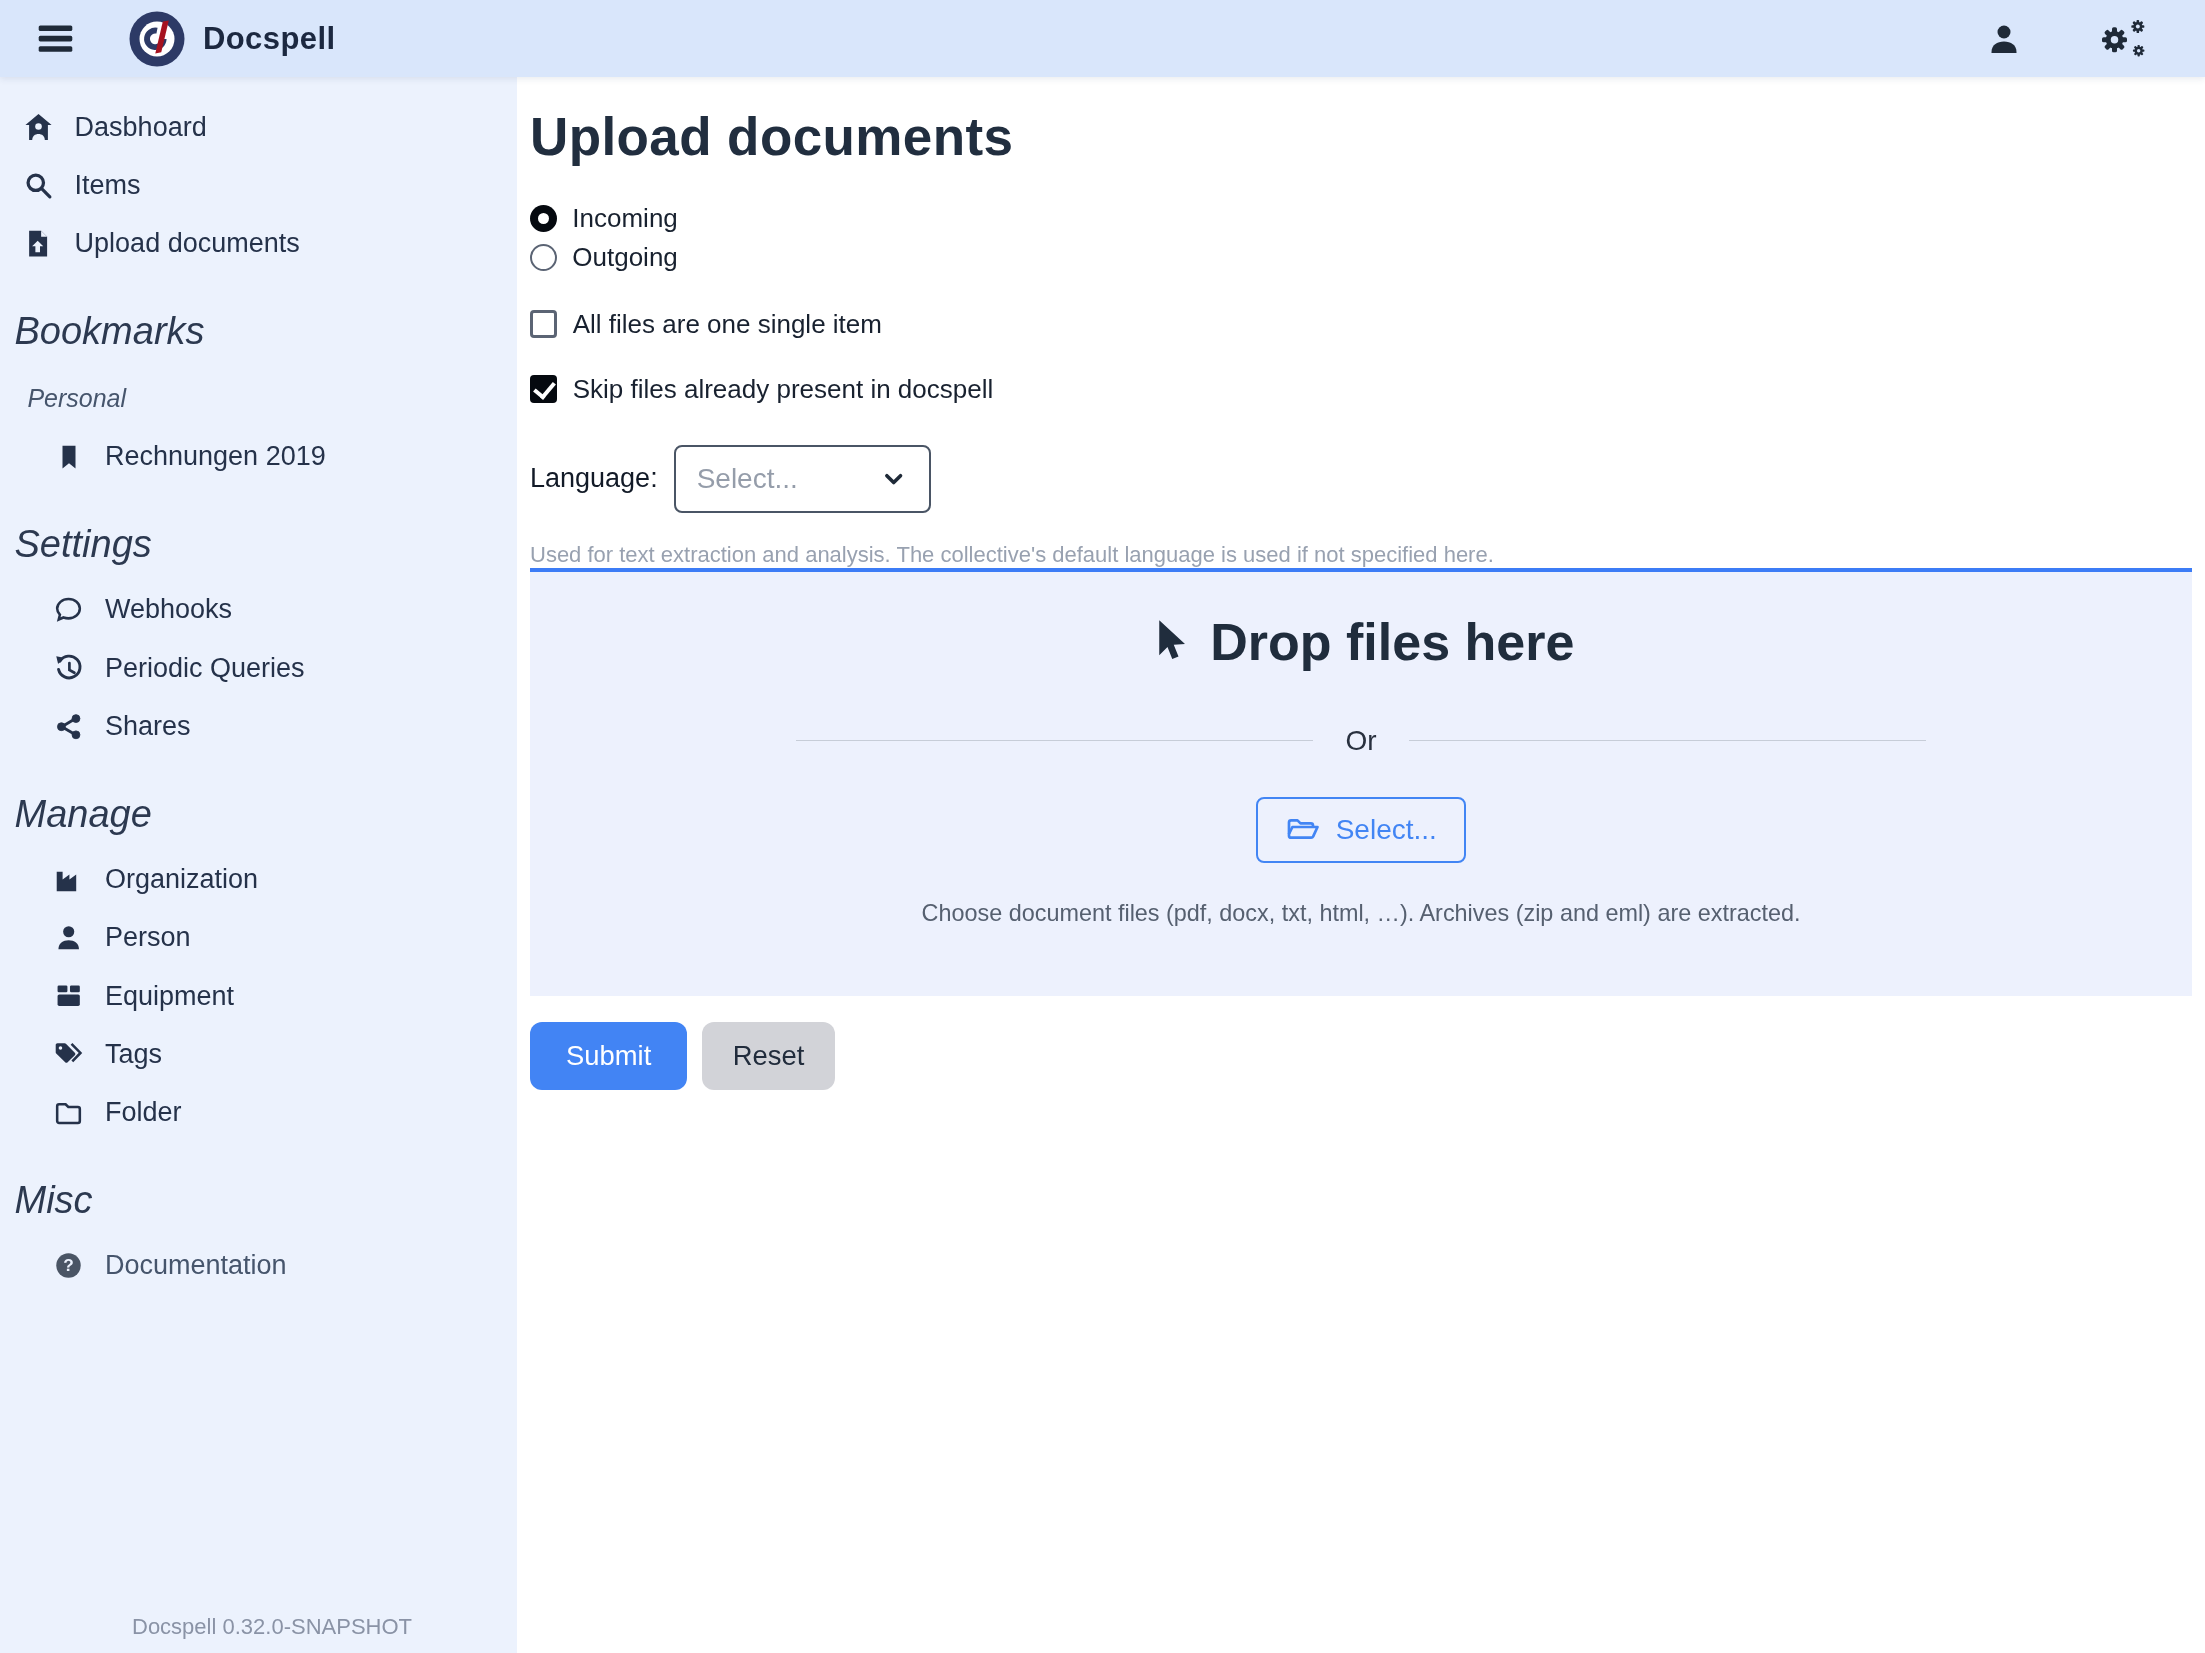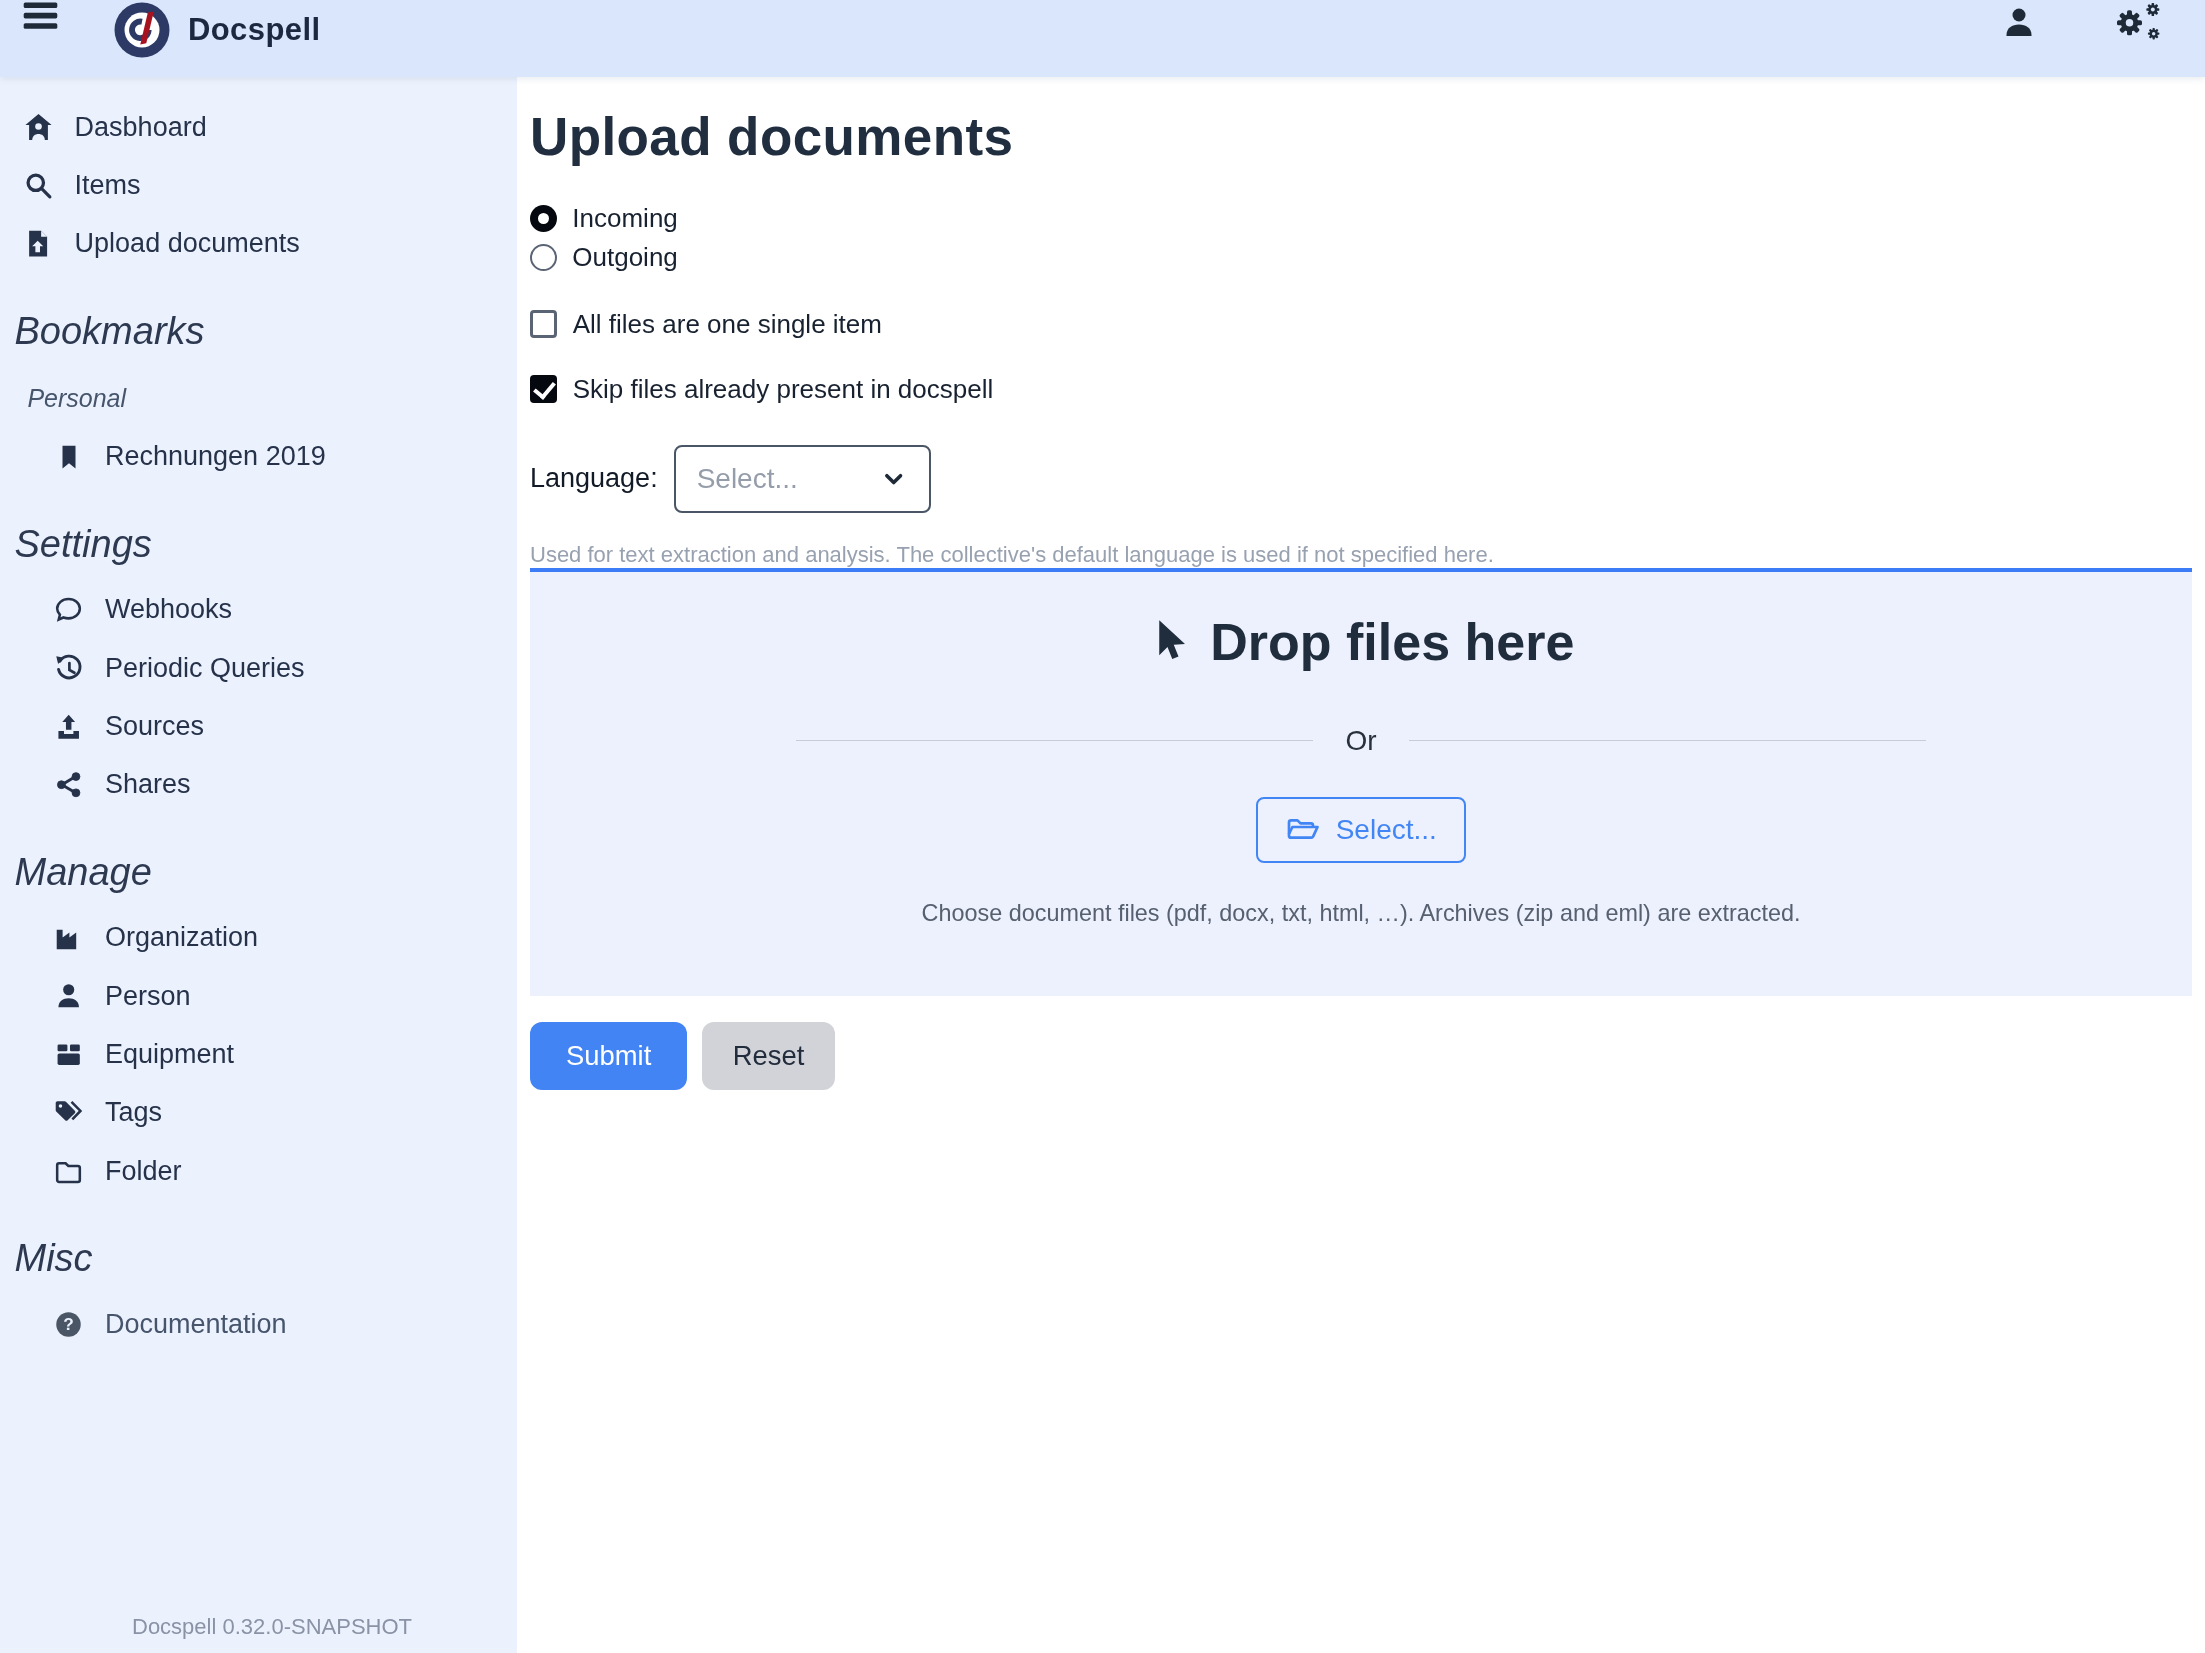--- a/index.html
+++ b/index.html
@@ -5,22 +5,22 @@
   * { margin:0; padding:0; box-sizing:border-box; }
   html,body { width:2205px; height:1653px; }
   body {
     font-family:"Liberation Sans","DejaVu Sans",sans-serif;
     background:#ffffff; color:#1c2636; overflow:hidden; position:relative;
   }
   svg { display:block; }
 
   
   .topbar {
-    height:77px; background:#d9e6fb; display:flex; align-items:flex-start;
-    padding:0 22px; position:relative; z-index:3;
+    height:77px; background:#d9e6fb; display:flex; align-items:center;
+    padding:0 37px; position:relative; z-index:3;
     box-shadow:0 1.6px 6.5px rgba(40,60,100,.10);
   }
   .burger { width:37px; height:32px; cursor:pointer; }
   .brand { display:flex; align-items:center; gap:16px; margin-left:53px; cursor:pointer; }
   .brand-title { font-size:31px; font-weight:bold; color:#1c2840; letter-spacing:0.4px; }
   .top-actions { margin-left:auto; display:flex; align-items:center; gap:77px; padding-right:21px; }
   .top-btn { cursor:pointer; }
 
   
   .sidebar {
@@ -206,29 +206,20 @@
           <svg viewBox="0 0 32 32" width="29" height="29">
             <path d="M6.5 8A12 12 0 1 1 5 17" fill="none" stroke="#25324a" stroke-width="3.2" stroke-linecap="round"></path>
             <path d="M2.5 2.5 11 4 4.5 11Z" fill="#25324a"></path>
             <path d="M17 10v7.5l5.5 3.2" fill="none" stroke="#25324a" stroke-width="3" stroke-linecap="round"></path>
           </svg>
         </span>
         <span>Periodic Queries</span>
       </div>
       <div class="nav-item">
         <span class="icon-slot">
-          <svg viewBox="0 0 32 32" width="27.4" height="27.4" fill="#25324a">
-            <path d="M16 2l7.5 8.5h-4.3v9h-6.4v-9H8.5Z"></path>
-            <path d="M4 21h6.5v3.5h11V21H28v9H4Z"></path>
-          </svg>
-        </span>
-        <span>Sources</span>
-      </div>
-      <div class="nav-item">
-        <span class="icon-slot">
           <svg viewBox="0 0 32 32" width="27.4" height="27.4" fill="#25324a" stroke="#25324a">
             <line x1="8" y1="16" x2="24" y2="6.5" stroke-width="3.4"></line>
             <line x1="8" y1="16" x2="24" y2="25.5" stroke-width="3.4"></line>
             <circle cx="24.5" cy="6.5" r="4.6"></circle>
             <circle cx="7.5" cy="16" r="4.6"></circle>
             <circle cx="24.5" cy="25.5" r="4.6"></circle>
           </svg>
         </span>
         <span>Shares</span>
       </div>

